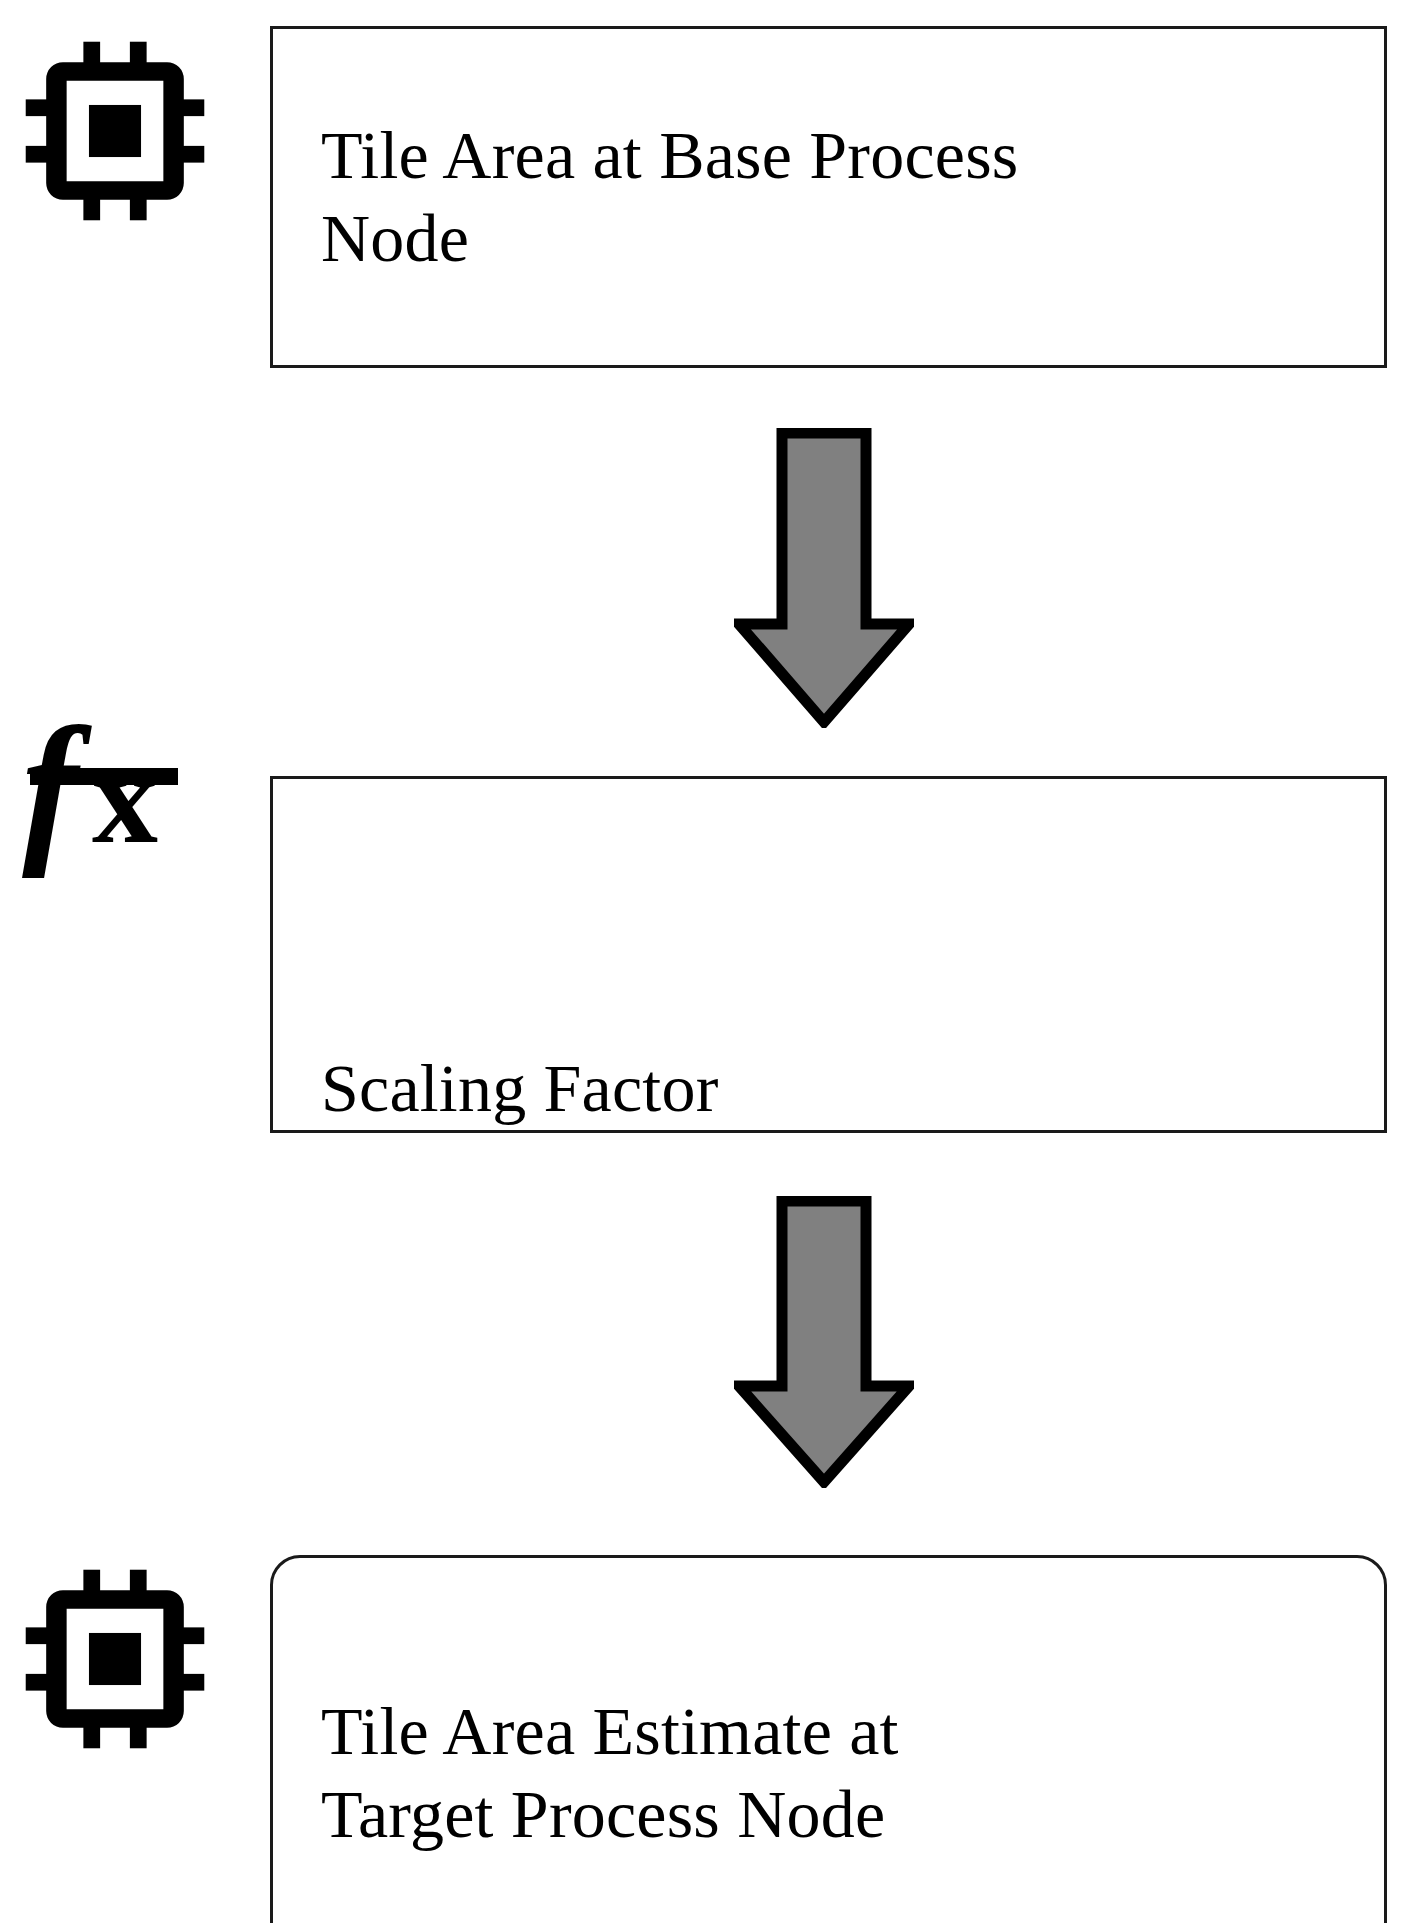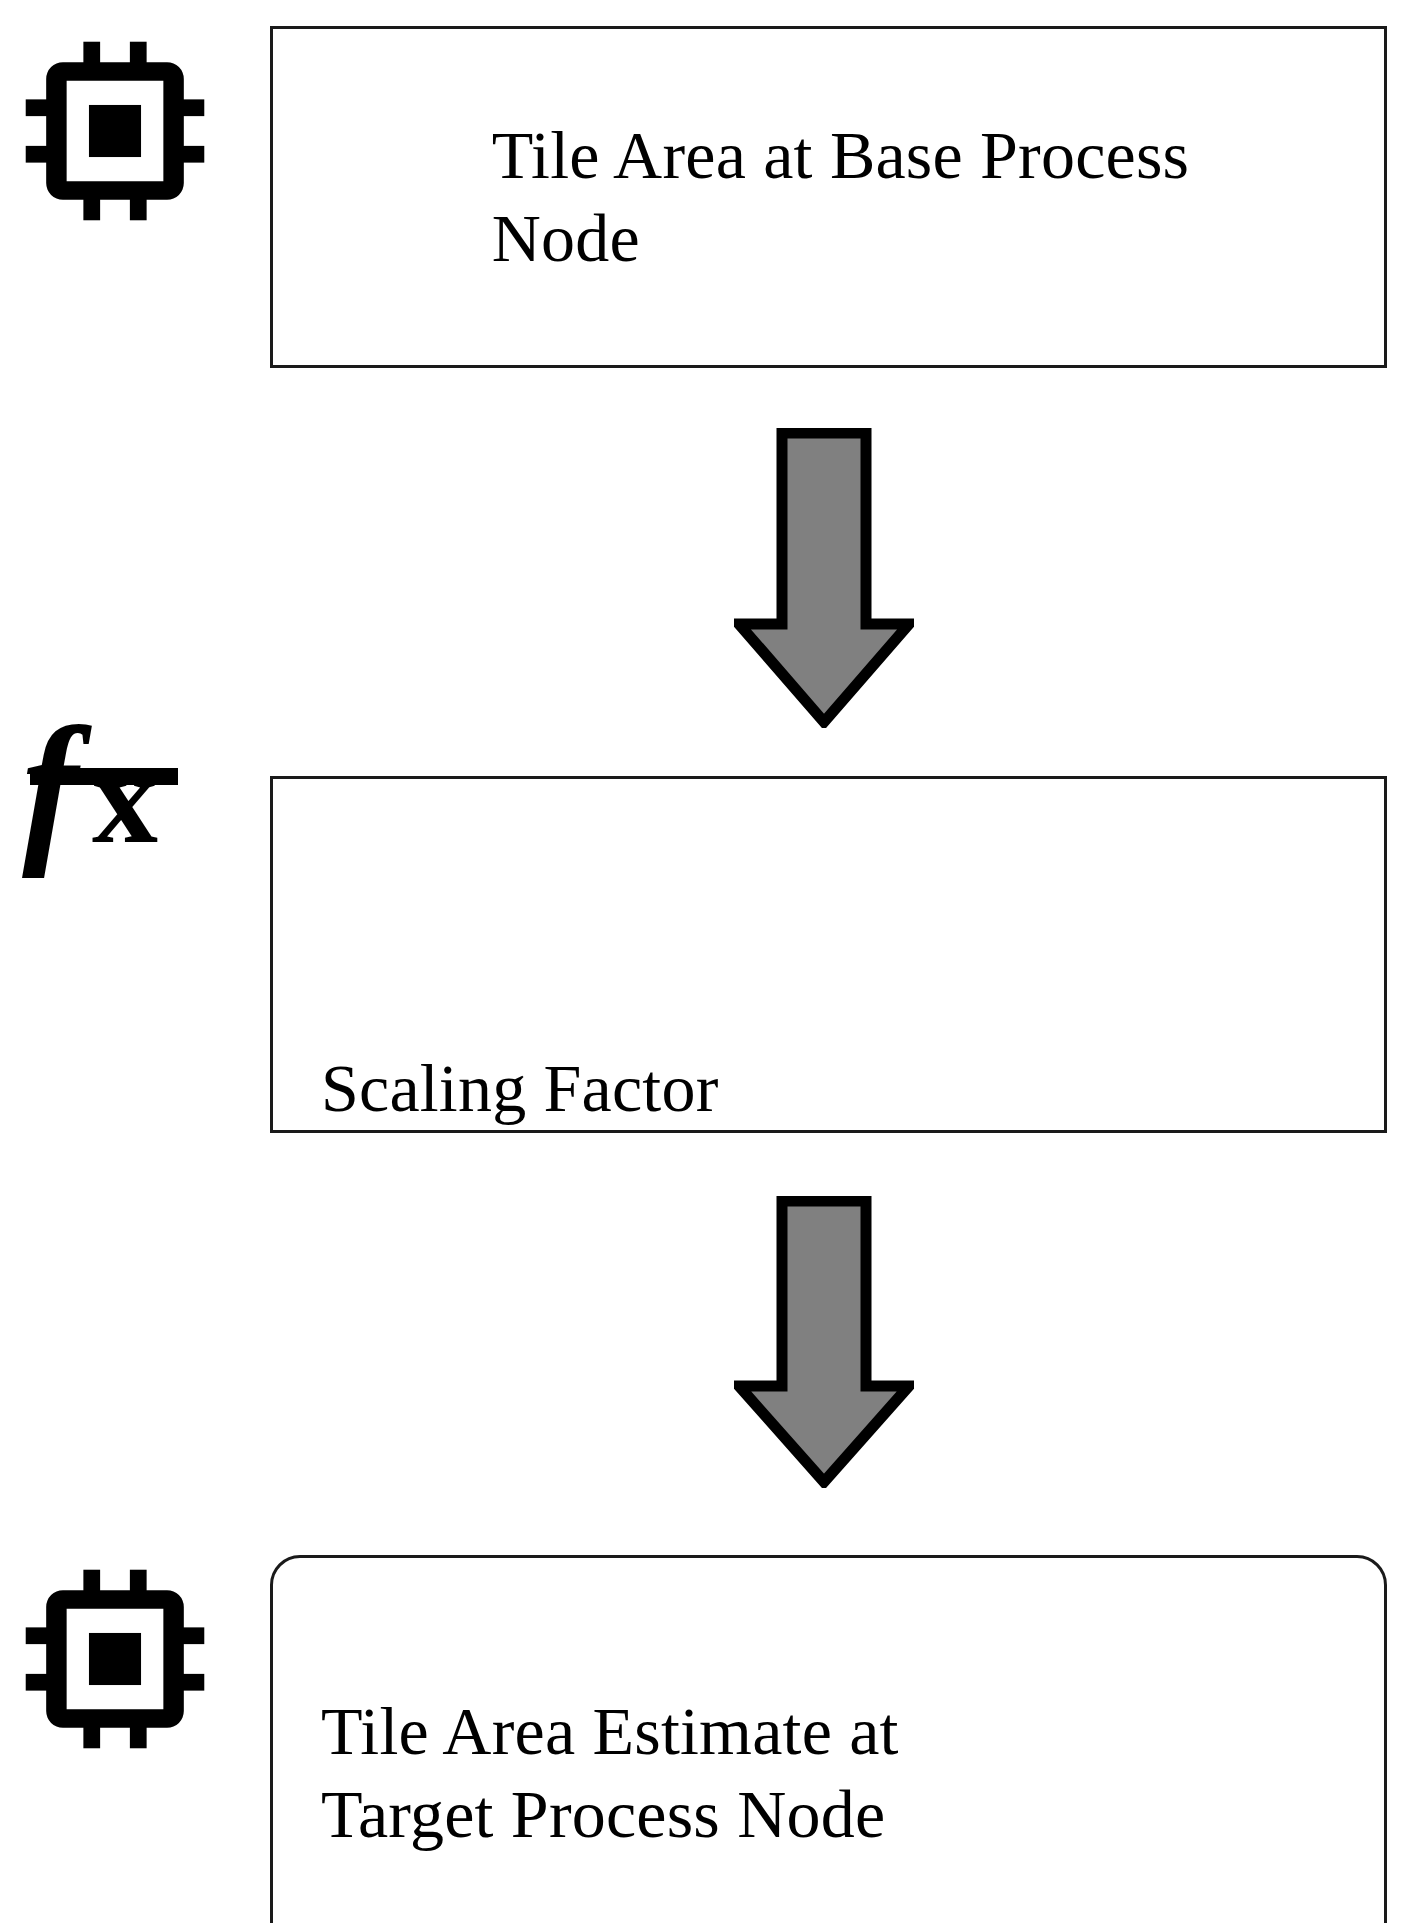--- a/index.html
+++ b/index.html
@@ -35,21 +35,21 @@
     font-family: "Liberation Serif", "DejaVu Serif", serif;
     font-size: 68px;
     line-height: 1.22;
     color: #000000;
     padding-left: 48px;
     padding-right: 24px;
     letter-spacing: 0.2px;
     white-space: pre-line;
   }
 
-  #box-1 { top: 26px;   height: 342px; justify-content: center; }
+  #box-1 { top: 26px;   height: 342px; }
   #box-2 { top: 776px;  height: 357px; align-items: flex-end; }
   #box-3 { top: 1555px; height: 436px; border-radius: 30px; }
 
   
   .side-icon {
     position: absolute;
     left: 22px;
     width: 186px;
     height: 186px;
   }

